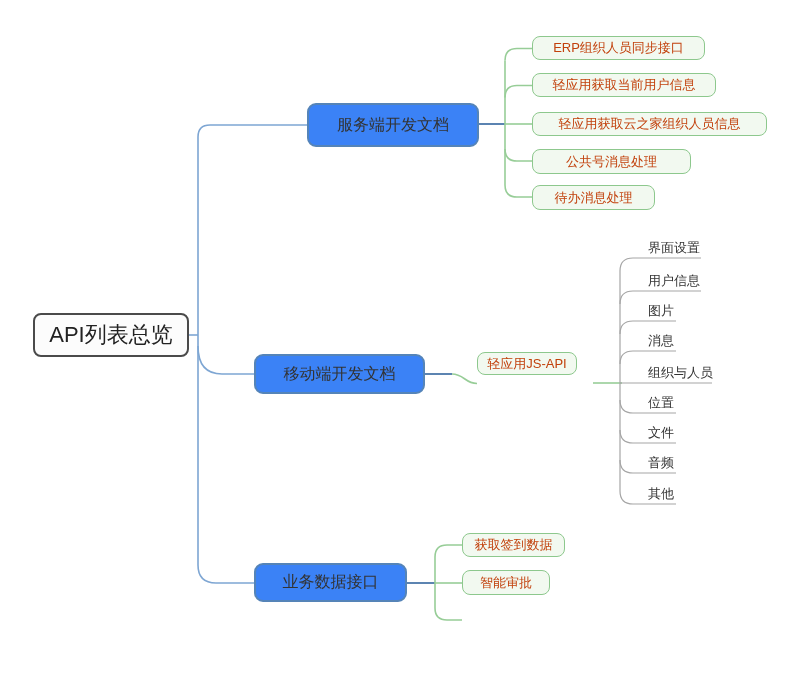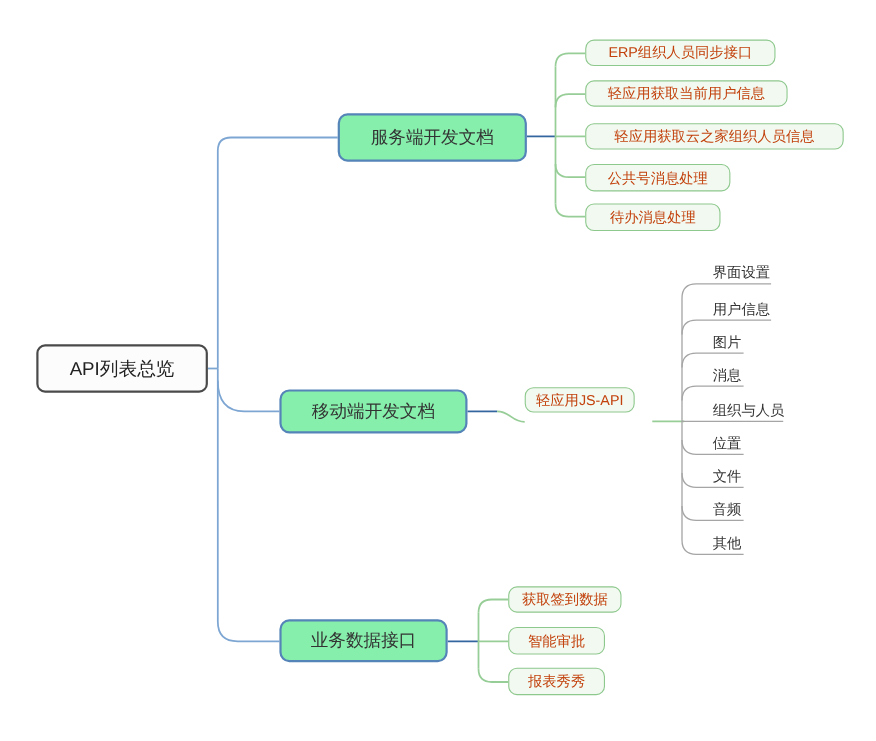--- a/index.html
+++ b/index.html
@@ -25,25 +25,25 @@
     align-items:center;
     justify-content:center;
     box-sizing:border-box;
     white-space:nowrap;
     cursor:default;
   }
   .root-node{
     background:#fcfcfc;
     border:2px solid #4a4a4a;
     border-radius:8px;
-    font-size:17px;
+    font-size:22px;
     color:#222222;
   }
   .blue-node{
-    background:#86efac;
+    background:#3b82f6;
     border:2px solid #5584b8;
     border-radius:9px;
     font-size:16px;
     color:#333333;
   }
   .green-node{
     background:#f2f9f0;
     border:1.5px solid #8dc88d;
     border-radius:8px;
     font-size:13px;
@@ -103,32 +103,31 @@
 
   <div class="node root-node" style="left:33px;top:313px;width:156px;height:44px">API列表总览</div>
 
   <div class="node blue-node" style="left:307px;top:103px;width:172px;height:44px">服务端开发文档</div>
   <div class="node blue-node" style="left:254px;top:354px;width:171px;height:40px">移动端开发文档</div>
   <div class="node blue-node" style="left:254px;top:563px;width:153px;height:39px">业务数据接口</div>
 
   <div class="node green-node" style="left:532px;top:36px;width:173px;height:24px">ERP组织人员同步接口</div>
   <div class="node green-node" style="left:532px;top:73px;width:184px;height:24px">轻应用获取当前用户信息</div>
   <div class="node green-node" style="left:532px;top:112px;width:235px;height:24px">轻应用获取云之家组织人员信息</div>
-  <div class="node green-node" style="left:532px;top:149px;width:132px;height:25px">公共号消息处理</div>
+  <div class="node green-node" style="left:532px;top:149px;width:159px;height:25px">公共号消息处理</div>
   <div class="node green-node" style="left:532px;top:185px;width:123px;height:25px">待办消息处理</div>
 
   <div class="node green-node" style="left:477px;top:352px;width:100px;height:23px">轻应用JS-API</div>
 
   <div class="leaf-label" style="left:648px;top:241px">界面设置</div>
   <div class="leaf-label" style="left:648px;top:274px">用户信息</div>
   <div class="leaf-label" style="left:648px;top:304px">图片</div>
   <div class="leaf-label" style="left:648px;top:334px">消息</div>
   <div class="leaf-label" style="left:648px;top:366px">组织与人员</div>
   <div class="leaf-label" style="left:648px;top:396px">位置</div>
   <div class="leaf-label" style="left:648px;top:426px">文件</div>
   <div class="leaf-label" style="left:648px;top:456px">音频</div>
   <div class="leaf-label" style="left:648px;top:487px">其他</div>
 
   <div class="node green-node" style="left:462px;top:533px;width:103px;height:24px">获取签到数据</div>
   <div class="node green-node" style="left:462px;top:570px;width:88px;height:25px">智能审批</div>
-  <div class="node green-node" style="left:462px;top:607px;width:88px;height:25px">报表秀秀</div>
 
 </div>
 
 </body></html>

